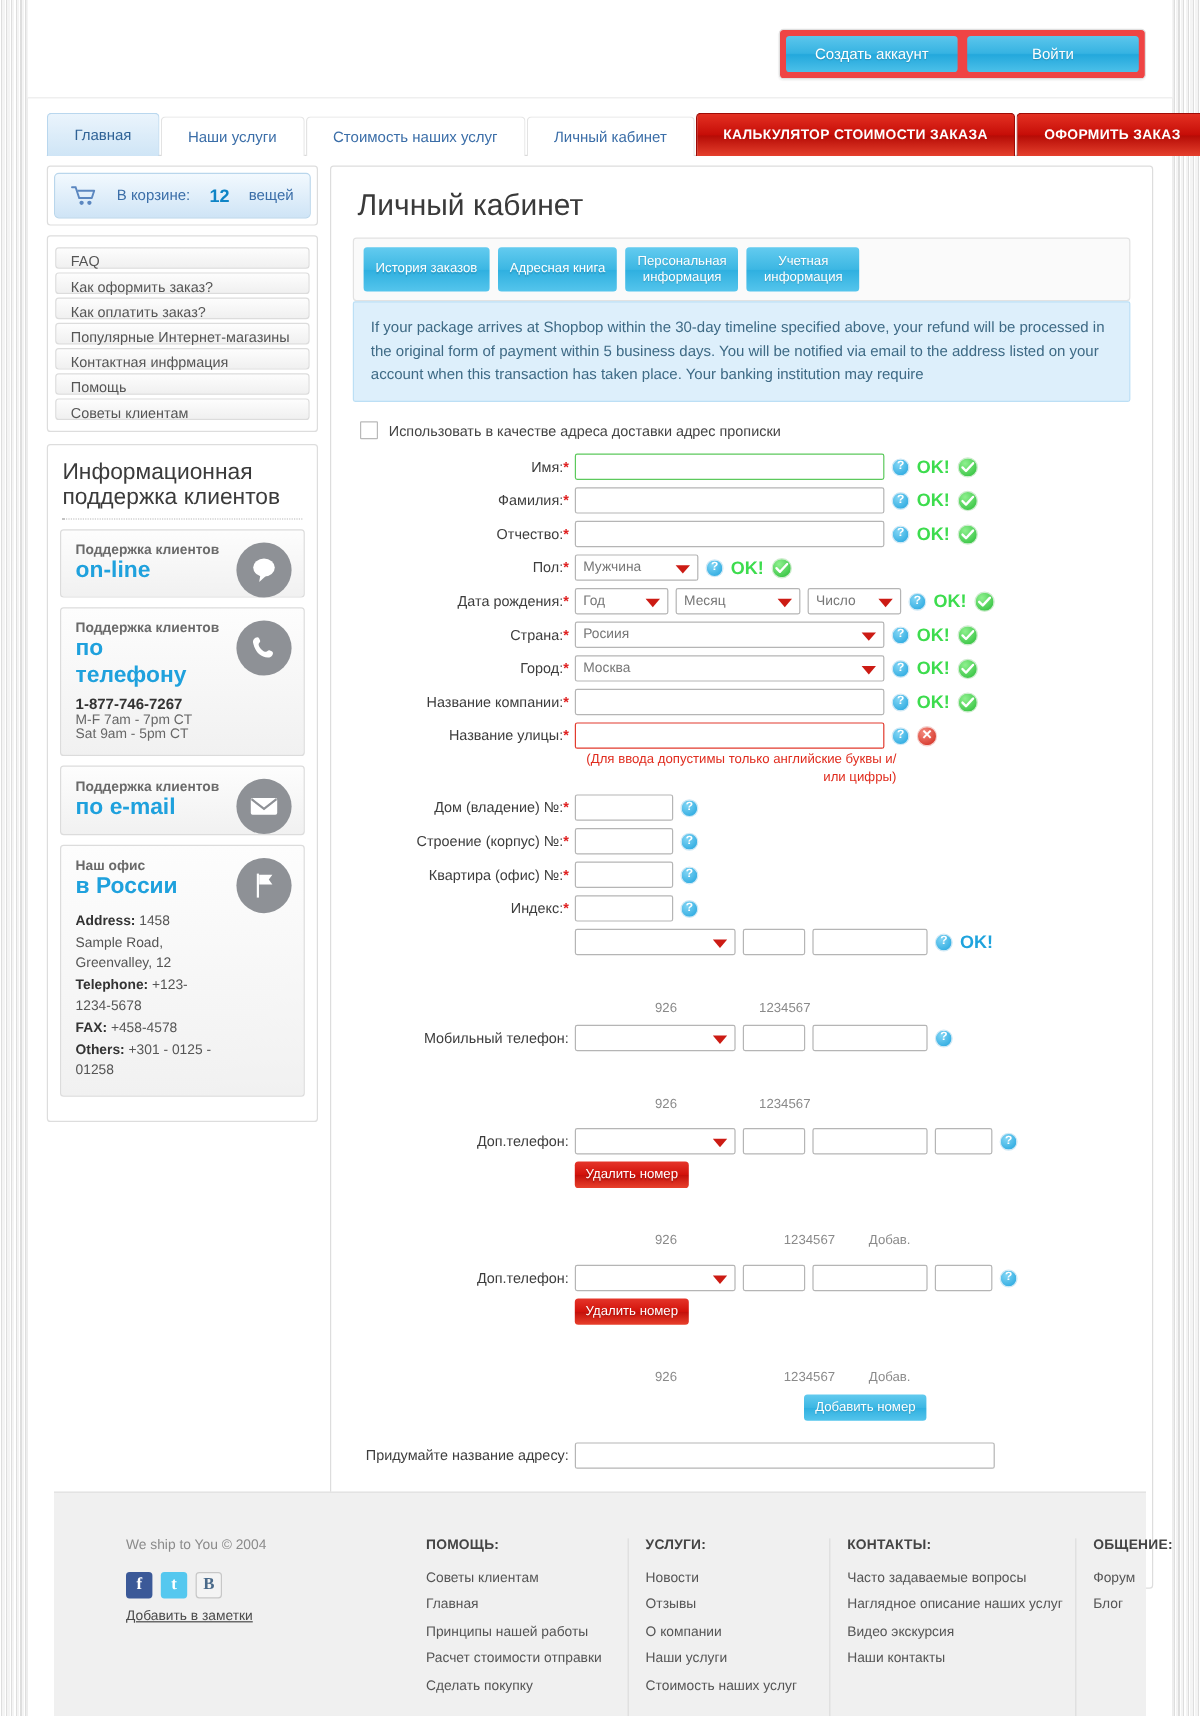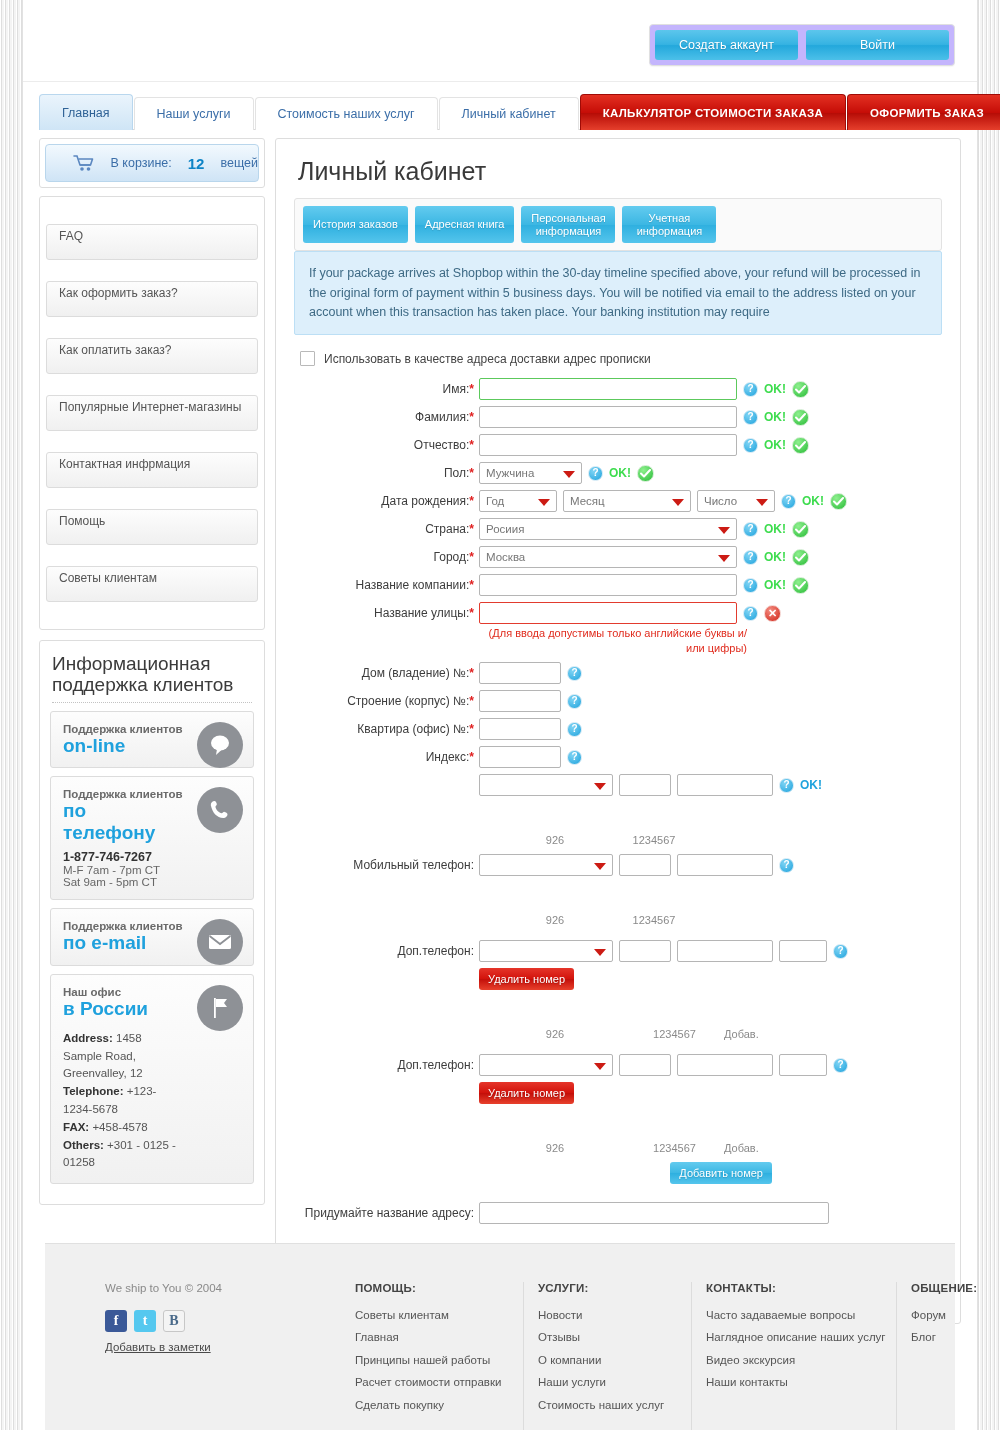--- a/index.html
+++ b/index.html
@@ -24,21 +24,21 @@
   .page{
     position:absolute; left:22px; right:22px; top:0; bottom:0;
     background:#fff;
     border-left:1px solid #e2e2e2; border-right:1px solid #e2e2e2;
   }
 
   
   .topbar{ height:82px; position:relative; background:#fff; border-bottom:1px solid #ececec;}
   .auth-box{
     position:absolute; right:22px; top:24px;
-    background:#c4b5fd; border:1px solid #e0e0e0; border-radius:4px;
+    background:#ef4444; border:1px solid #e0e0e0; border-radius:4px;
     padding:5px; display:flex; gap:8px;
     box-shadow:0 1px 1px rgba(0,0,0,.04);
   }
   .btn-blue{
     background:linear-gradient(to bottom,#5cc6ec 0%,#36b3e2 48%,#23a8dc 52%,#4cc0e9 100%);
     border:none; border-radius:3px; color:#fff;
     font-size:12.5px; padding:8px 0; width:143px; text-align:center;
     cursor:pointer; text-shadow:0 1px 1px rgba(0,0,0,.18);
   }
 
@@ -69,31 +69,31 @@
   .body-wrap{ display:flex; padding:8px 16px 0 16px; gap:10px; align-items:flex-start;}
   .sidebar{ width:226px; flex:0 0 226px; }
   .content{
     flex:1; background:#fff; border:1px solid #ddd; border-radius:3px;
     padding:16px 18px 40px 18px; min-height:1060px;
   }
 
   
   .cart-card{ background:#fff; border:1px solid #ddd; border-radius:3px; padding:5px; }
   .cart{
-    display:flex; align-items:center; gap:16px; justify-content:flex-end;
+    display:flex; align-items:center; gap:16px; justify-content:center;
     background:linear-gradient(to bottom,#f2f9fe,#cfe4f6);
     border:1px solid #b9d6ec; border-radius:4px; height:38px;
     color:#3b6ea8; font-size:12.5px;
   }
   .cart b{ color:#0e84c6; font-size:15px; }
   .cart-icon svg{ display:block; }
 
   .menu-card{ background:#fff; border:1px solid #ddd; border-radius:3px; padding:6px; margin-top:8px; }
   .menu-item{
-    display:block; height:36px; line-height:23px; padding:0 12px; margin:21px 0;
+    display:block; height:18px; line-height:23px; padding:0 12px; margin:3px 0;
     background:linear-gradient(to bottom,#fdfdfd,#f0f0f0);
     border:1px solid #dcdcdc; border-radius:3px; color:#555; font-size:12px; cursor:pointer;
   }
 
   .support-card{ background:#fff; border:1px solid #ddd; border-radius:3px; padding:10px 10px 12px 10px; margin-top:10px;}
   .support-title{ font-size:19px; color:#3b3b3b; line-height:1.12; font-weight:normal; margin:2px 0 6px 2px;}
   .dots{ border-bottom:1px dotted #c3c3c3; margin:2px 2px 8px 2px;}
   .sup-box{
     position:relative; border:1px solid #dcdcdc; border-radius:3px;
     background:linear-gradient(to bottom,#fdfdfd,#f1f1f1);
@@ -154,32 +154,32 @@
     border-radius:2px; font-size:11.5px; color:#777; line-height:21px; padding:0 22px 0 6px;
     cursor:pointer; white-space:nowrap; overflow:hidden;
   }
   .sel:after{
     content:""; position:absolute; right:6px; top:8px;
     border-left:6px solid transparent; border-right:6px solid transparent;
     border-top:7px solid #cc1b14;
   }
   .sel.w-gender{ width:103px; }
   .sel.w-date{ width:78px; }
-  .sel.w-date2{ width:128px; }
+  .sel.w-date2{ width:104px; }
   .sel.w-full{ width:258px; }
   .sel.w-phone{ width:134px; }
 
   .q{
     width:15px; height:15px; border-radius:50%; flex:0 0 15px;
     background:radial-gradient(circle at 35% 30%,#7fd4f4,#1fa3dd);
     border:1px solid #cfe8f5; color:#fff; font-size:10px; font-weight:bold;
     display:flex; align-items:center; justify-content:center; cursor:pointer;
     line-height:1;
   }
-  .okt{ color:#3ddc4e; font-weight:bold; font-size:12px; }
+  .okt{ color:#3ddc4e; font-weight:bold; font-size:15px; }
   .okt.blue{ color:#1fa3dd; }
   .okc{
     width:17px; height:17px; border-radius:50%; flex:0 0 17px;
     background:radial-gradient(circle at 35% 28%,#8ef08e,#27bb35);
     border:1px solid #cfeccf; display:flex;align-items:center;justify-content:center;
   }
   .errc{
     width:17px; height:17px; border-radius:50%; flex:0 0 17px;
     background:radial-gradient(circle at 35% 28%,#f48b7f,#d0261a);
     border:1px solid #f3cfcb; display:flex;align-items:center;justify-content:center;

